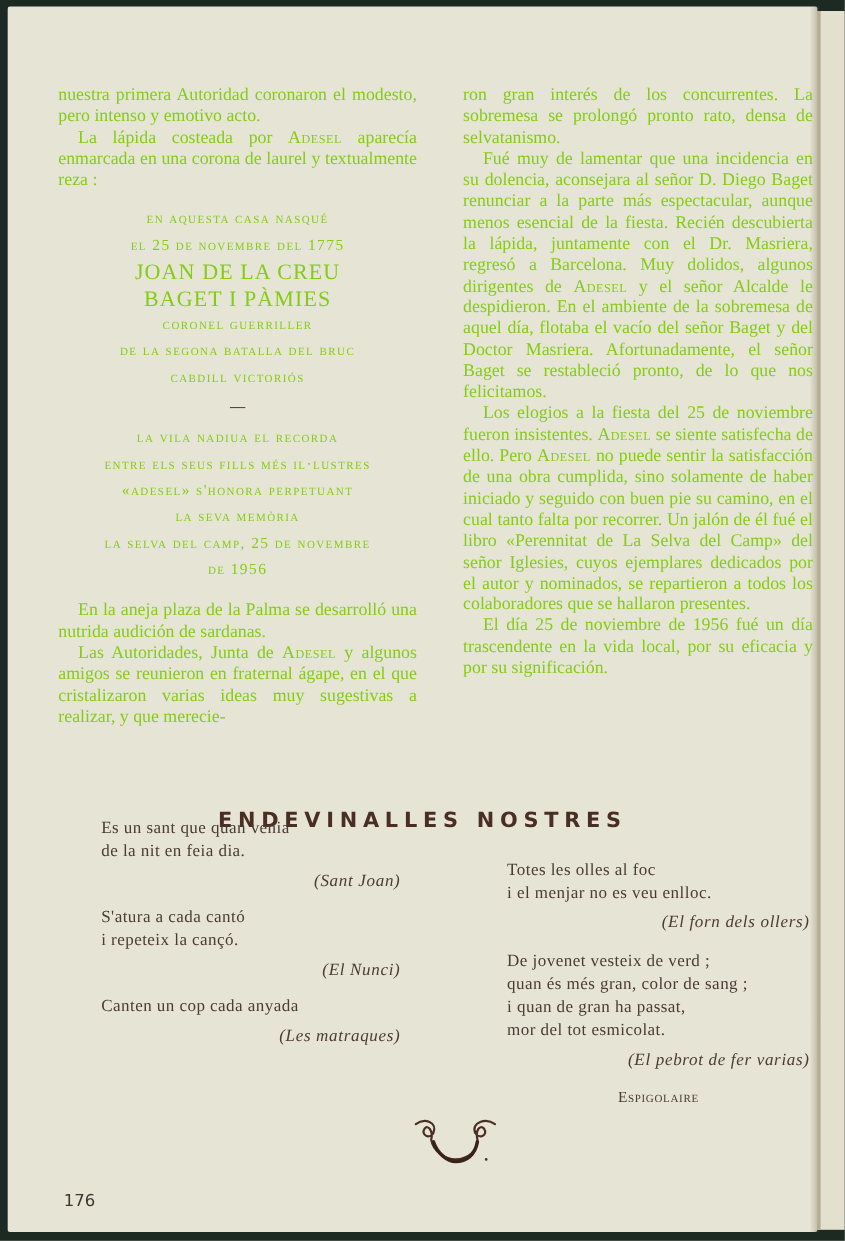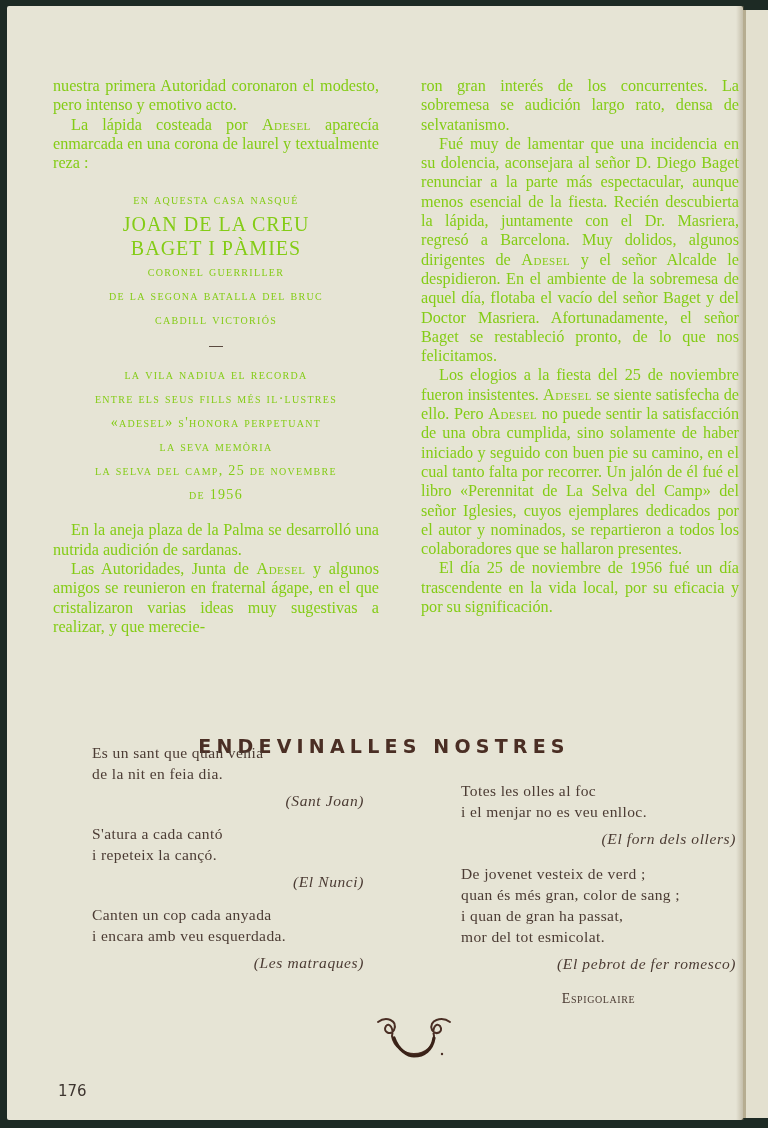--- a/index.html
+++ b/index.html
@@ -87,77 +87,77 @@
 <div class="page"></div>
 <div class="gutter-shadow"></div>
 <div class="next-page"></div>
 
 <div class="col col-left">
   <p>nuestra primera Autoridad coronaron el modesto, pero intenso y emotivo acto.</p>
   <p class="indent"><span>La lápida costeada por </span><span class="sc">Adesel</span><span> aparecía enmarcada en una corona de laurel y textualmente reza :</span></p>
 
   <div class="inscription">
     <span class="sm">EN AQUESTA CASA NASQUÉ</span>
+    <span class="sm">EL 25 DE NOVEMBRE DEL 1775</span>
     <span class="big">JOAN DE LA CREU</span>
     <span class="big">BAGET I PÀMIES</span>
     <span class="sm">CORONEL GUERRILLER</span>
     <span class="sm">DE LA SEGONA BATALLA DEL BRUC</span>
     <span class="sm">CABDILL VICTORIÓS</span>
     <span class="dash"></span>
     <span class="sm">LA VILA NADIUA EL RECORDA</span>
     <span class="sm">ENTRE ELS SEUS FILLS MÉS IL·LUSTRES</span>
     <span class="sm">«ADESEL» S'HONORA PERPETUANT</span>
     <span class="sm">LA SEVA MEMÒRIA</span>
     <span class="sm">LA SELVA DEL CAMP, 25 DE NOVEMBRE</span>
     <span class="sm">DE 1956</span>
   </div>
 
   <p class="indent">En la aneja plaza de la Palma se desarrolló una nutrida audición de sardanas.</p>
   <p class="indent"><span>Las Autoridades, Junta de </span><span class="sc">Adesel</span><span> y algunos amigos se reunieron en fraternal ágape, en el que cristalizaron varias ideas muy sugestivas a realizar, y que merecie-</span></p>
 </div>
 
 <div class="col col-right">
-  <p>ron gran interés de los concurrentes. La sobremesa se audición largo rato, densa de selvatanismo.</p>
+  <p>ron gran interés de los concurrentes. La sobremesa se prolongó pronto rato, densa de selvatanismo.</p>
   <p class="indent"><span>Fué muy de lamentar que una incidencia en su dolencia, aconsejara al señor D. Diego Baget renunciar a la parte más espectacular, aunque menos esencial de la fiesta. Recién descubierta la lápida, juntamente con el Dr. Masriera, regresó a Barcelona. Muy dolidos, algunos dirigentes de </span><span class="sc">Adesel</span><span> y el señor Alcalde le despidieron. En el ambiente de la sobremesa de aquel día, flotaba el vacío del señor Baget y del Doctor Masriera. Afortunadamente, el señor Baget se restableció pronto, de lo que nos felicitamos.</span></p>
   <p class="indent"><span>Los elogios a la fiesta del 25 de noviembre fueron insistentes. </span><span class="sc">Adesel</span><span> se siente satisfecha de ello. Pero </span><span class="sc">Adesel</span><span> no puede sentir la satisfacción de una obra cumplida, sino solamente de haber iniciado y seguido con buen pie su camino, en el cual tanto falta por recorrer. Un jalón de él fué el libro «Perennitat de La Selva del Camp» del señor Iglesies, cuyos ejemplares dedicados por el autor y nominados, se repartieron a todos los colaboradores que se hallaron presentes.</span></p>
   <p class="indent">El día 25 de noviembre de 1956 fué un día trascendente en la vida local, por su eficacia y por su significación.</p>
 </div>
 
 <div class="section-title">ENDEVINALLES NOSTRES</div>
 
 <div class="riddles riddles-left">
   <div class="riddle">
     <span class="line">Es un sant que quan venia</span>
     <span class="line">de la nit en feia dia.</span>
     <span class="answer">(Sant Joan)</span>
   </div>
   <div class="riddle">
     <span class="line">S'atura a cada cantó</span>
     <span class="line">i repeteix la cançó.</span>
     <span class="answer">(El Nunci)</span>
   </div>
   <div class="riddle">
     <span class="line">Canten un cop cada anyada</span>
-    <span class="line">i encara amb veu esquerdada.</span>
     <span class="answer">(Les matraques)</span>
   </div>
 </div>
 
 <div class="riddles riddles-right">
   <div class="riddle r1">
     <span class="line">Totes les olles al foc</span>
     <span class="line">i el menjar no es veu enlloc.</span>
     <span class="answer">(El forn dels ollers)</span>
   </div>
   <div class="riddle" style="margin-top:14px;">
     <span class="line">De jovenet vesteix de verd ;</span>
     <span class="line">quan és més gran, color de sang ;</span>
     <span class="line">i quan de gran ha passat,</span>
     <span class="line">mor del tot esmicolat.</span>
-    <span class="answer">(El pebrot de fer romesco)</span>
+    <span class="answer">(El pebrot de fer varias)</span>
   </div>
   <span class="signature">Espigolaire</span>
 </div>
 
 <svg class="ornament" viewBox="0 0 80 46">
   <path d="M6 8 C 14 2, 26 6, 22 16 C 19 22, 10 18, 14 12 C 17 8, 22 14, 20 22 C 22 34, 34 40, 42 40 C 54 40, 62 32, 62 22 C 60 14, 64 8, 68 12 C 72 18, 64 22, 60 16 C 56 6, 70 2, 78 8" fill="none" stroke="#4a2e24" stroke-width="2" stroke-linecap="round"></path>
   <path d="M22 24 C 26 36, 36 42, 42 42 C 52 42, 60 36, 62 24" fill="none" stroke="#3a2218" stroke-width="3.2" stroke-linecap="round"></path>
   <circle cx="70" cy="40" r="1.2" fill="#4a2e24"></circle>
 </svg>
 

